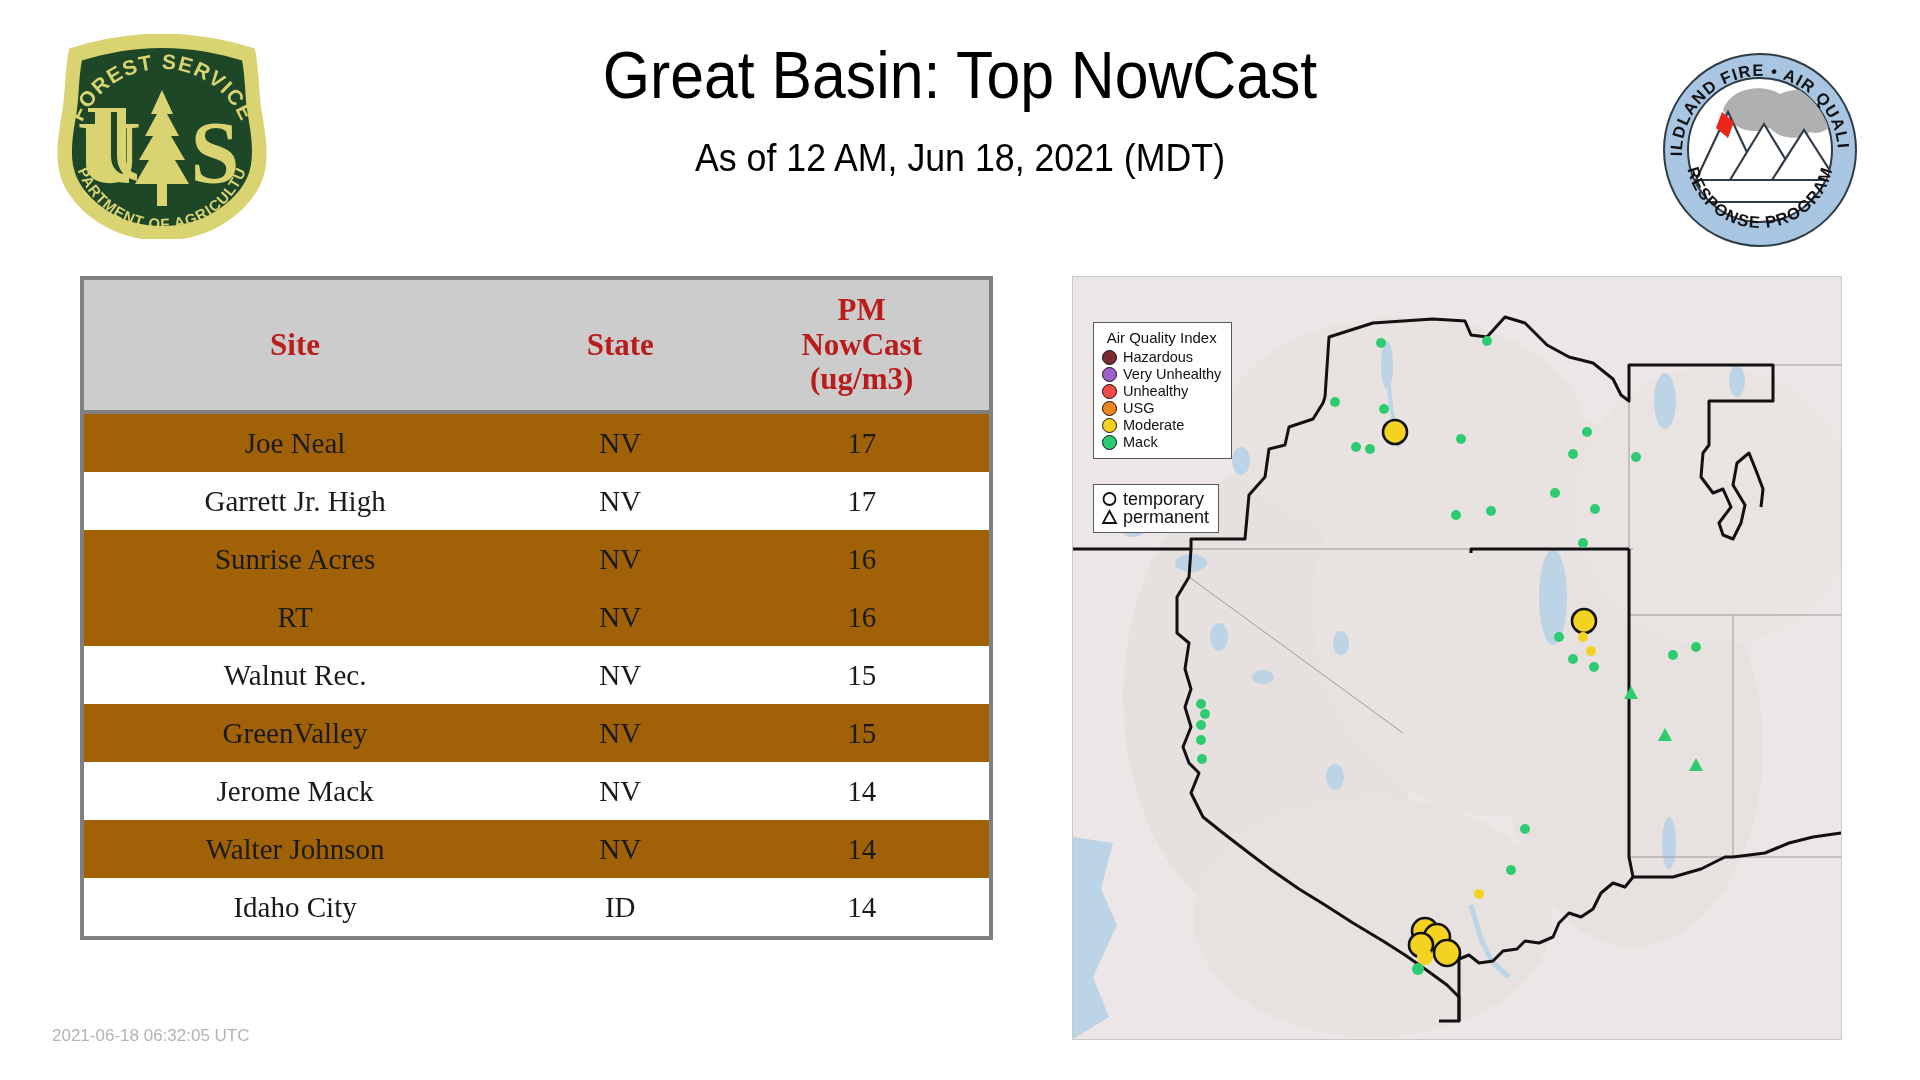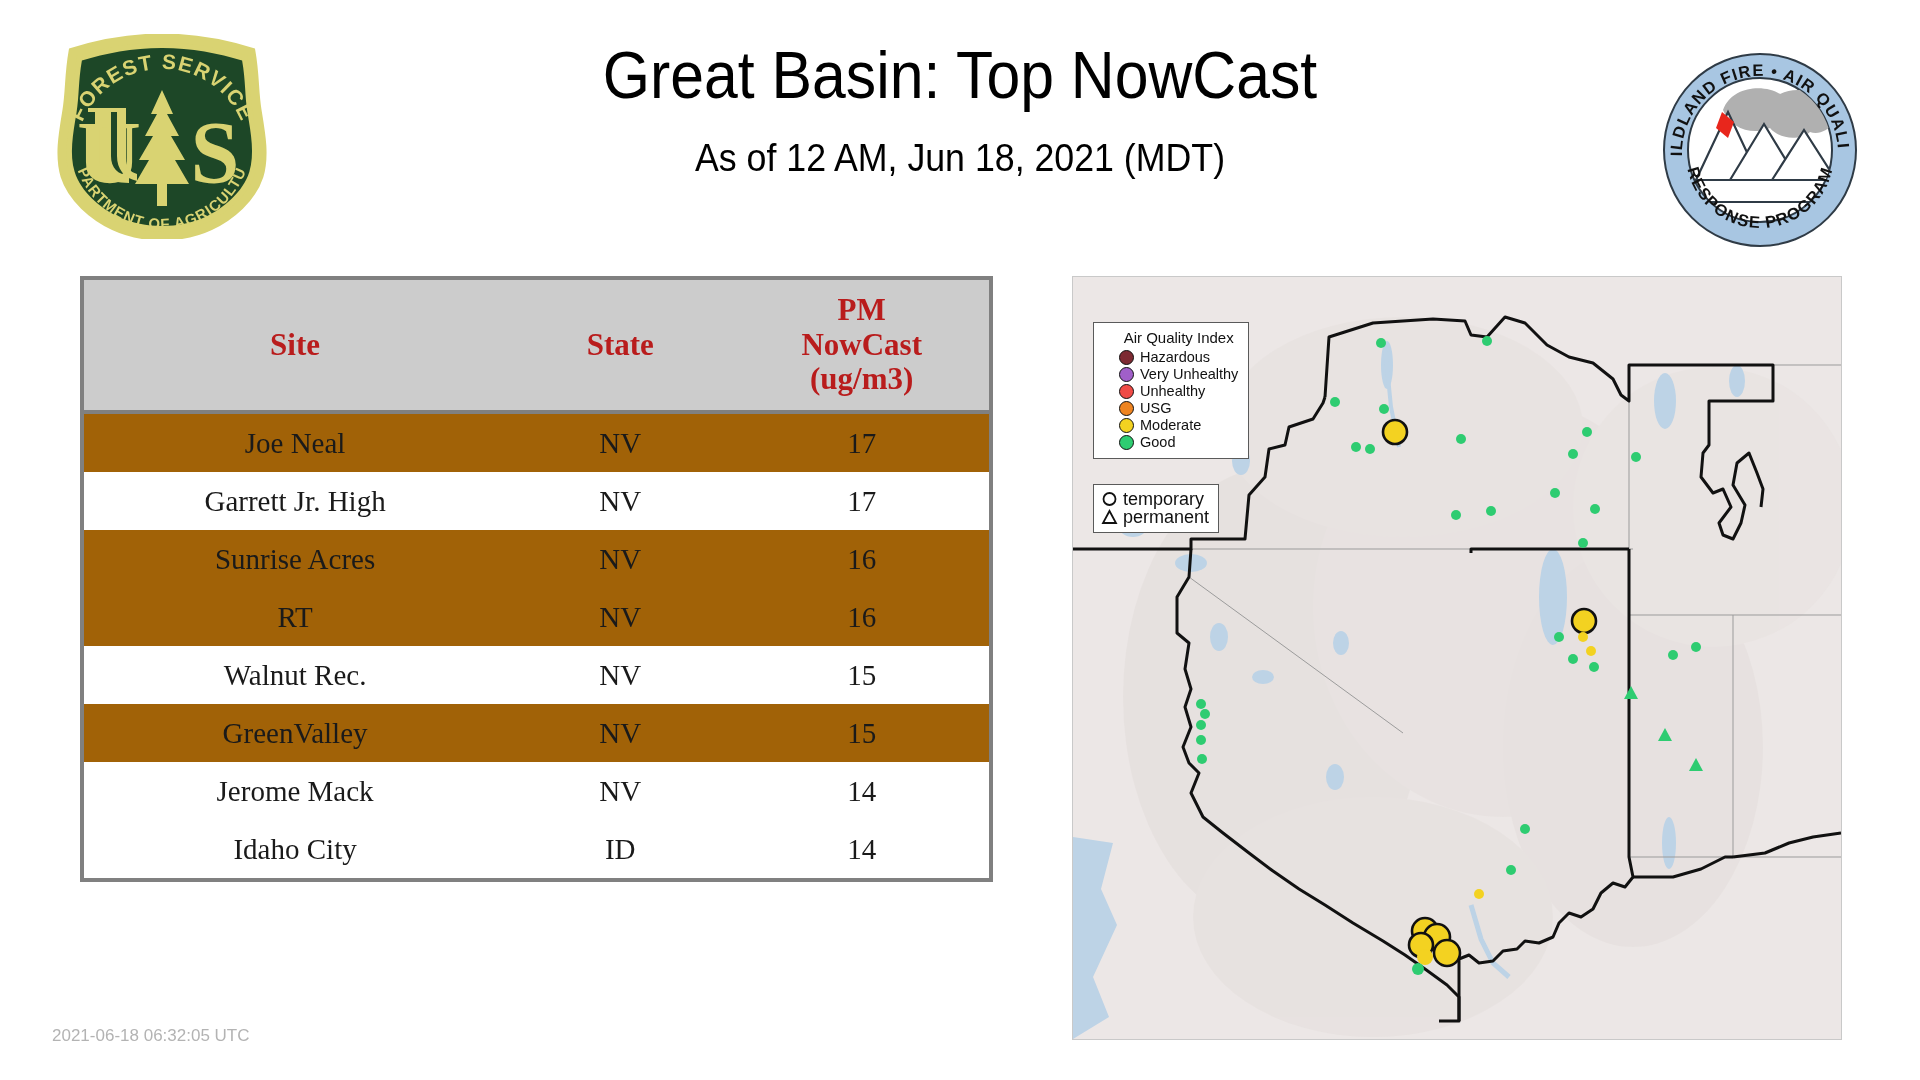--- a/index.html
+++ b/index.html
@@ -118,21 +118,21 @@
   .legend-box {
     position: absolute;
     background: #ffffff;
     border: 1.5px solid #5a5a5a;
     font-family: "Liberation Sans", sans-serif;
     color: #111111;
   }
   #aqi-legend {
     left: 20px;
     top: 45px;
-    padding: 6px 10px 7px 25px;
+    padding: 6px 10px 7px 8px;
   }
   #aqi-legend .legend-title {
     font-size: 15px;
     text-align: center;
     margin-bottom: 3px;
     white-space: nowrap;
   }
   .legend-row {
     display: flex;
     align-items: center;
@@ -299,20 +299,25 @@
           <td>NV</td>
           <td>15</td>
         </tr>
         <tr class="odd">
           <td>GreenValley</td>
           <td>NV</td>
           <td>15</td>
         </tr>
         <tr class="even">
           <td>Jerome Mack</td>
+          <td>NV</td>
+          <td>14</td>
+        </tr>
+        <tr class="odd">
+          <td>Walter Johnson</td>
           <td>NV</td>
           <td>14</td>
         </tr>
         <tr class="even">
           <td>Idaho City</td>
           <td>ID</td>
           <td>14</td>
         </tr>
       </tbody>
   </table>
@@ -454,21 +459,21 @@
         <div class="legend-row">
           <span class="legend-swatch" style="background: rgb(238, 132, 32);"></span>
           <span class="legend-label">USG</span>
         </div>
         <div class="legend-row">
           <span class="legend-swatch" style="background: rgb(243, 210, 33);"></span>
           <span class="legend-label">Moderate</span>
         </div>
         <div class="legend-row">
           <span class="legend-swatch" style="background: rgb(46, 204, 113);"></span>
-          <span class="legend-label">Good</span>
+          <span class="legend-label">Mack</span>
         </div>
       </div>
   </div>
 
   <div class="legend-box" id="shape-legend">
     <div class="shape-row">
       <svg class="shape-mark" viewBox="0 0 17 16">
         <circle cx="8.5" cy="8" r="6" fill="none" stroke="#111111" stroke-width="1.8"></circle>
       </svg>
       <span class="shape-label">temporary</span>

